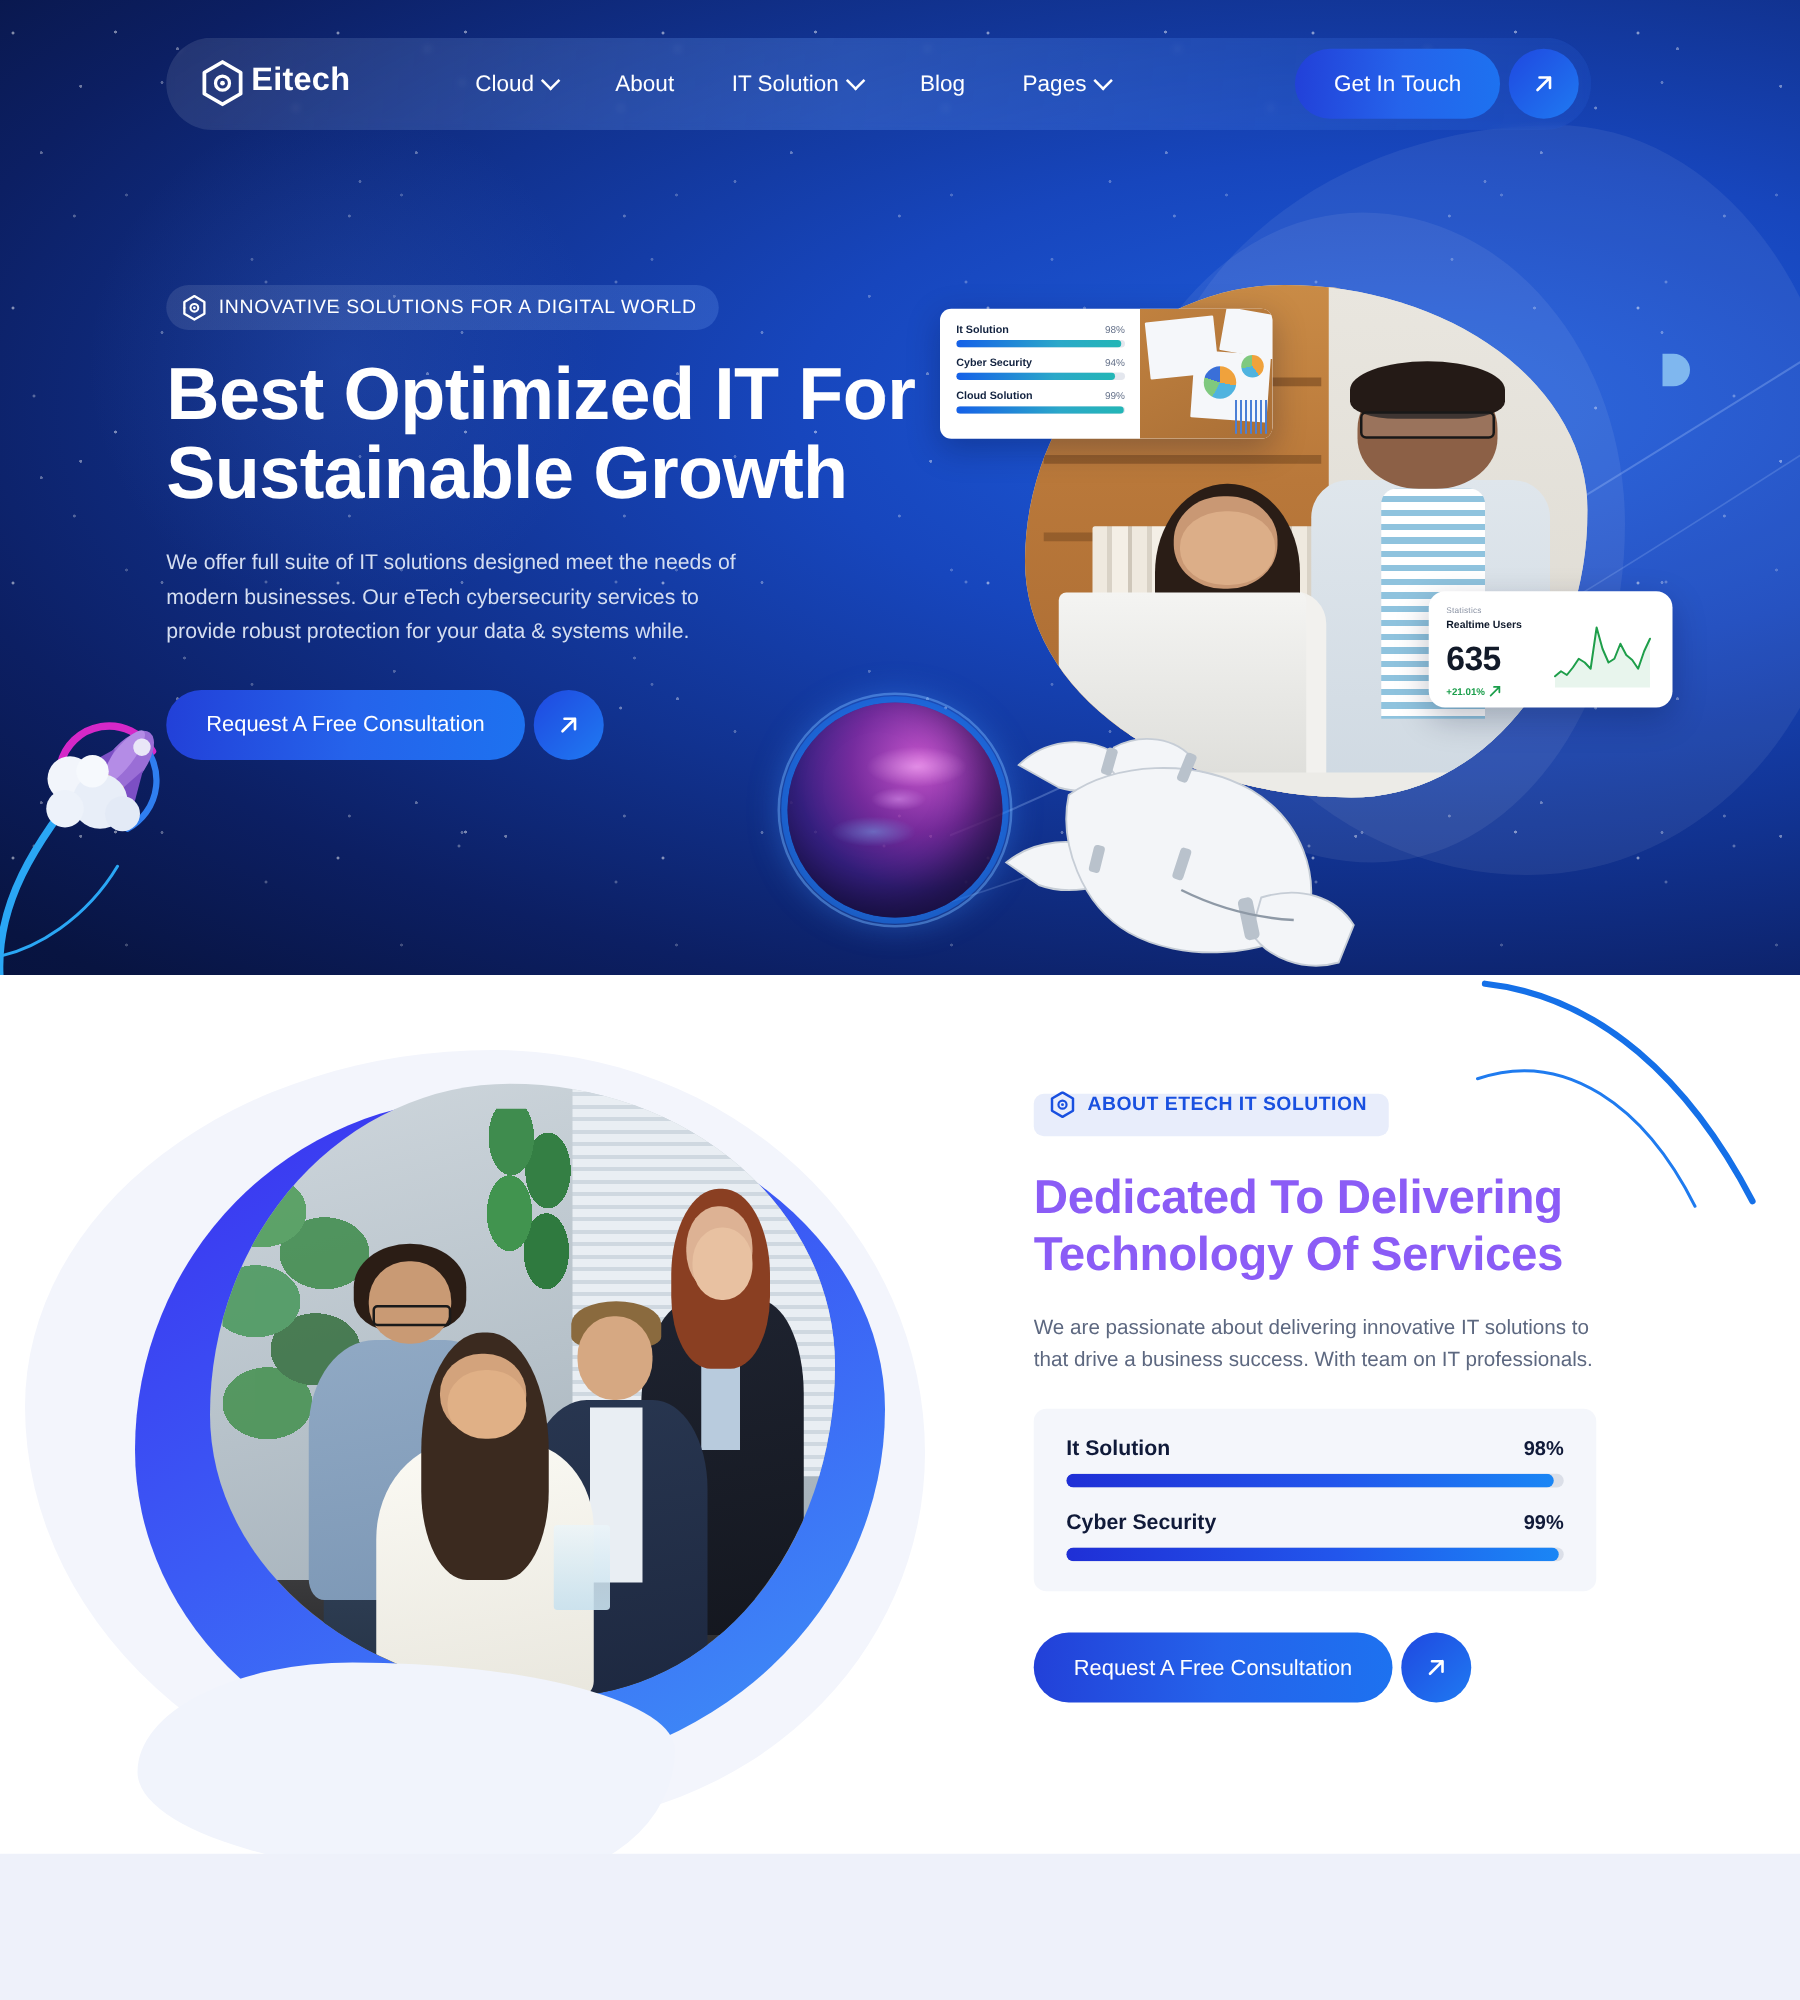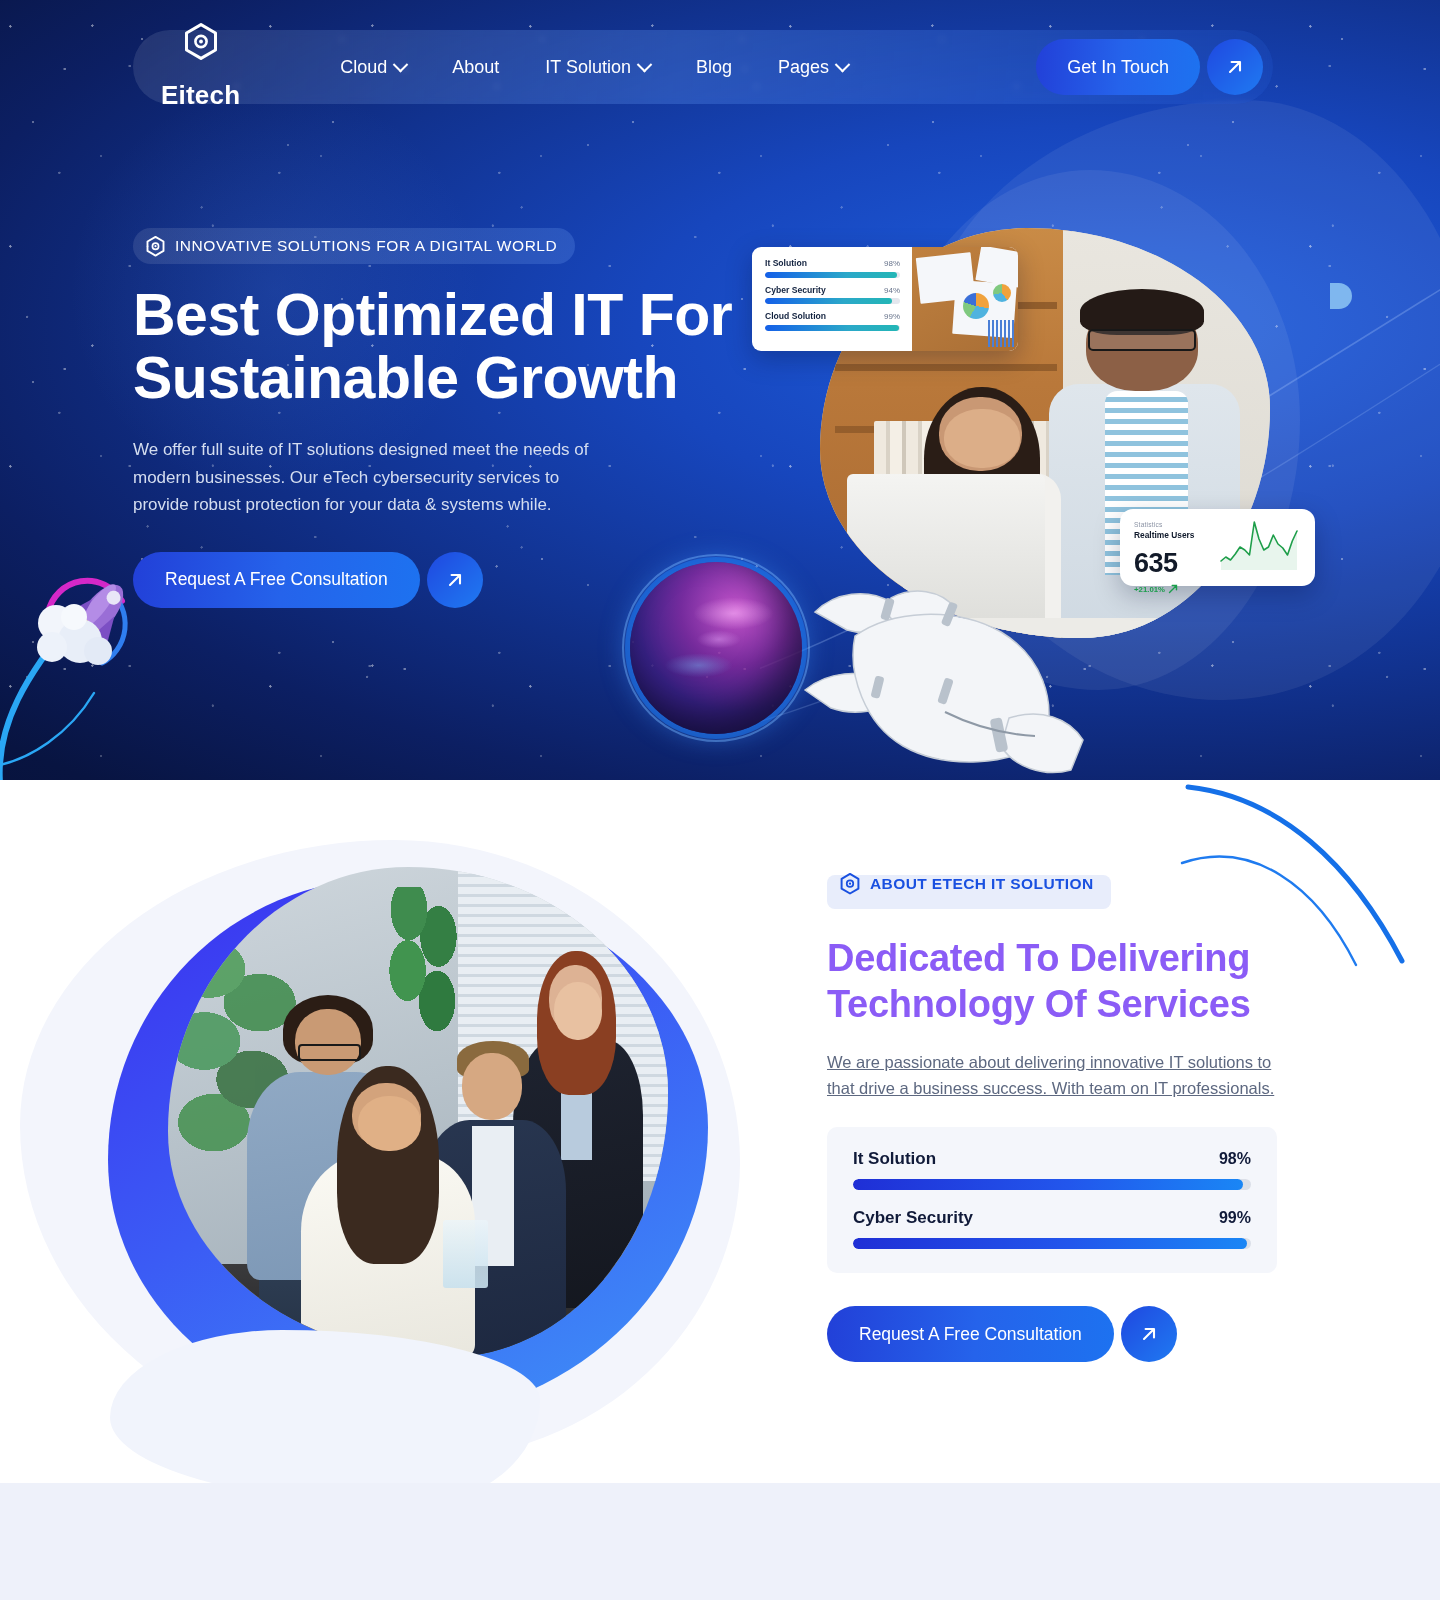--- a/index.html
+++ b/index.html
@@ -82,21 +82,21 @@
   
   .navbar {
     position:absolute; left:133px; top:30px;
     width:1140px; height:74px;
     border-radius:37px;
     background:linear-gradient(95deg, rgba(255,255,255,.10) 0%, rgba(96,150,245,.30) 48%, rgba(40,95,215,.22) 100%);
     display:flex; align-items:center;
     padding:0 10px 0 28px;
     backdrop-filter: blur(3px);
   }
-  .brand { display:flex; align-items:center; gap:19px;flex-direction:column; }
+  .brand { display:flex; align-items:flex-start; gap:6px; }
   .brand-name { color:#fff; font-size:26px; font-weight:bold; letter-spacing:.2px; }
   .hexlogo { display:block; }
   .nav-links { display:flex; align-items:center; gap:0; margin-left:77px; }
   .nav-link {
     color:#fff; font-size:18px; display:flex; align-items:center; gap:8px;
     padding:0 23px; cursor:pointer; white-space:nowrap;
   }
   .chev { display:inline-block; width:11px; height:11px;
     border-right:2.2px solid #fff; border-bottom:2.2px solid #fff;
     transform:rotate(45deg) translate(-2px,-2px); }
@@ -196,27 +196,26 @@
   .cp-pct { font-size:8px; color:#68748c; }
   .cp-track { margin-top:3.5px; height:6px; border-radius:3px; background:#e4e7ee; overflow:hidden; }
   .cp-fill { height:100%; border-radius:3px;
     background:linear-gradient(90deg,#1560e8 0%,#2ba8c9 62%,#23b6b6 100%); }
   .cp-img { flex:1; position:relative;
     background:linear-gradient(150deg,#c0813f 0%,#aa6f36 100%); overflow:hidden; }
   .cp-paper { position:absolute; background:#f5f7fa; border-radius:1px; }
   .cp-pie { position:absolute; border-radius:50%; }
 
   .card-stats {
-    position:absolute; left:1120px; top:473px;
-    width:195px; height:77px;
+    position:absolute; left:1143px; top:473px;
+    width:195px; height:93px;
     background:#fff; border-radius:13px;
     box-shadow:0 9px 26px rgba(4,12,44,.26);
     padding:12px 14px;
     display:flex;
-    margin-top:36px;
   }
   .cs-left { width:86px; }
   .cs-kicker { font-size:6.6px; color:#8b93a4; letter-spacing:.2px; }
   .cs-title { font-size:8.4px; font-weight:bold; color:#101a2c; margin-top:2px; }
   .cs-num { font-size:27px; font-weight:bold; color:#121a29; line-height:1; margin-top:10px; letter-spacing:-.5px; }
   .cs-delta { font-size:7.8px; font-weight:bold; color:#1b9e4b; margin-top:7px; display:flex; align-items:center; gap:3px; }
   .cs-spark { flex:1; display:flex; align-items:flex-end; }
 
   .globe {
     position:absolute; left:630px; top:562px;
@@ -333,21 +332,21 @@
 
   .about-right { position:absolute; left:827px; top:95px; width:520px; }
   .about-badge {
     display:inline-flex; align-items:center; gap:10px;
     height:34px; padding:0 17px 16px 13px; border-radius:8px;
     background:#e8edfb; color:#1950e0; font-size:15.5px; font-weight:bold; letter-spacing:.4px;
   }
   .about-title {
     margin-top:27px; color:#8b5cf6; font-size:38px; line-height:1.2; font-weight:bold; letter-spacing:-.3px;
   }
-  .about-desc { margin-top:22px; color:#5d6880; font-size:16.5px; line-height:1.58; width:450px;text-decoration:underline; }
+  .about-desc { margin-top:22px; color:#5d6880; font-size:16.5px; line-height:1.58; width:450px; }
   .skills {
     margin-top:26px; width:450px; padding:22px 26px 24px;
     background:#f4f6fb; border-radius:10px;
   }
   .skill { margin-bottom:18px; }
   .skill:last-child { margin-bottom:0; }
   .skill-top { display:flex; justify-content:space-between; align-items:baseline; }
   .skill-name { font-size:17px; font-weight:bold; color:#101a39; }
   .skill-pct { font-size:16px; font-weight:bold; color:#101a39; }
   .skill-track { margin-top:10px; height:11px; border-radius:6px; background:#dbdfe8; overflow:hidden; }

